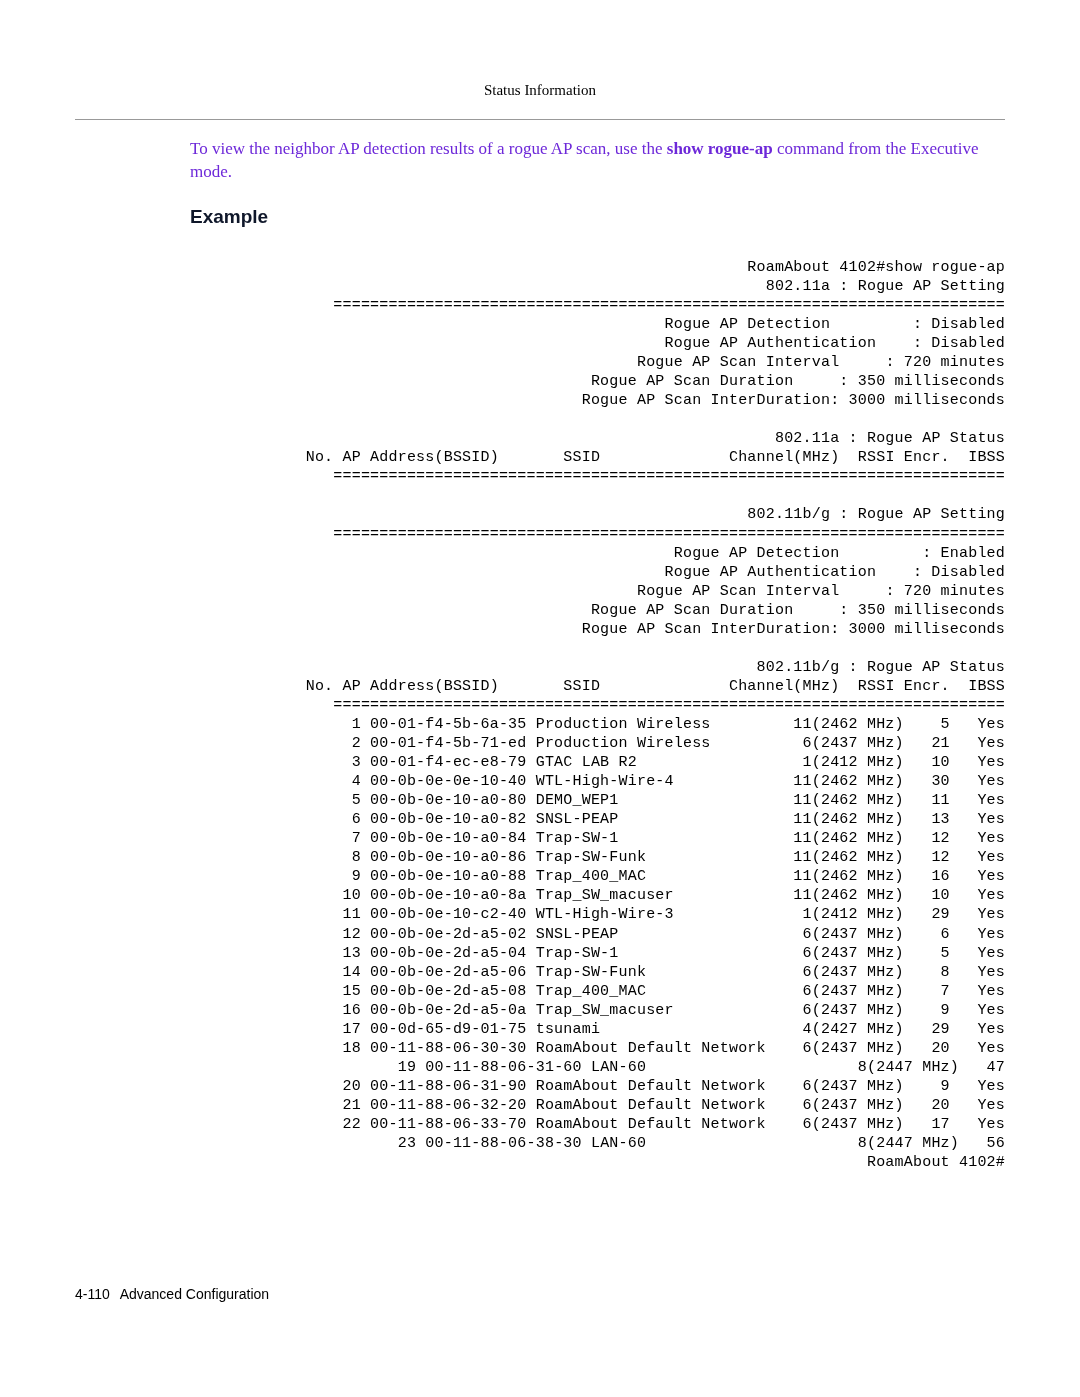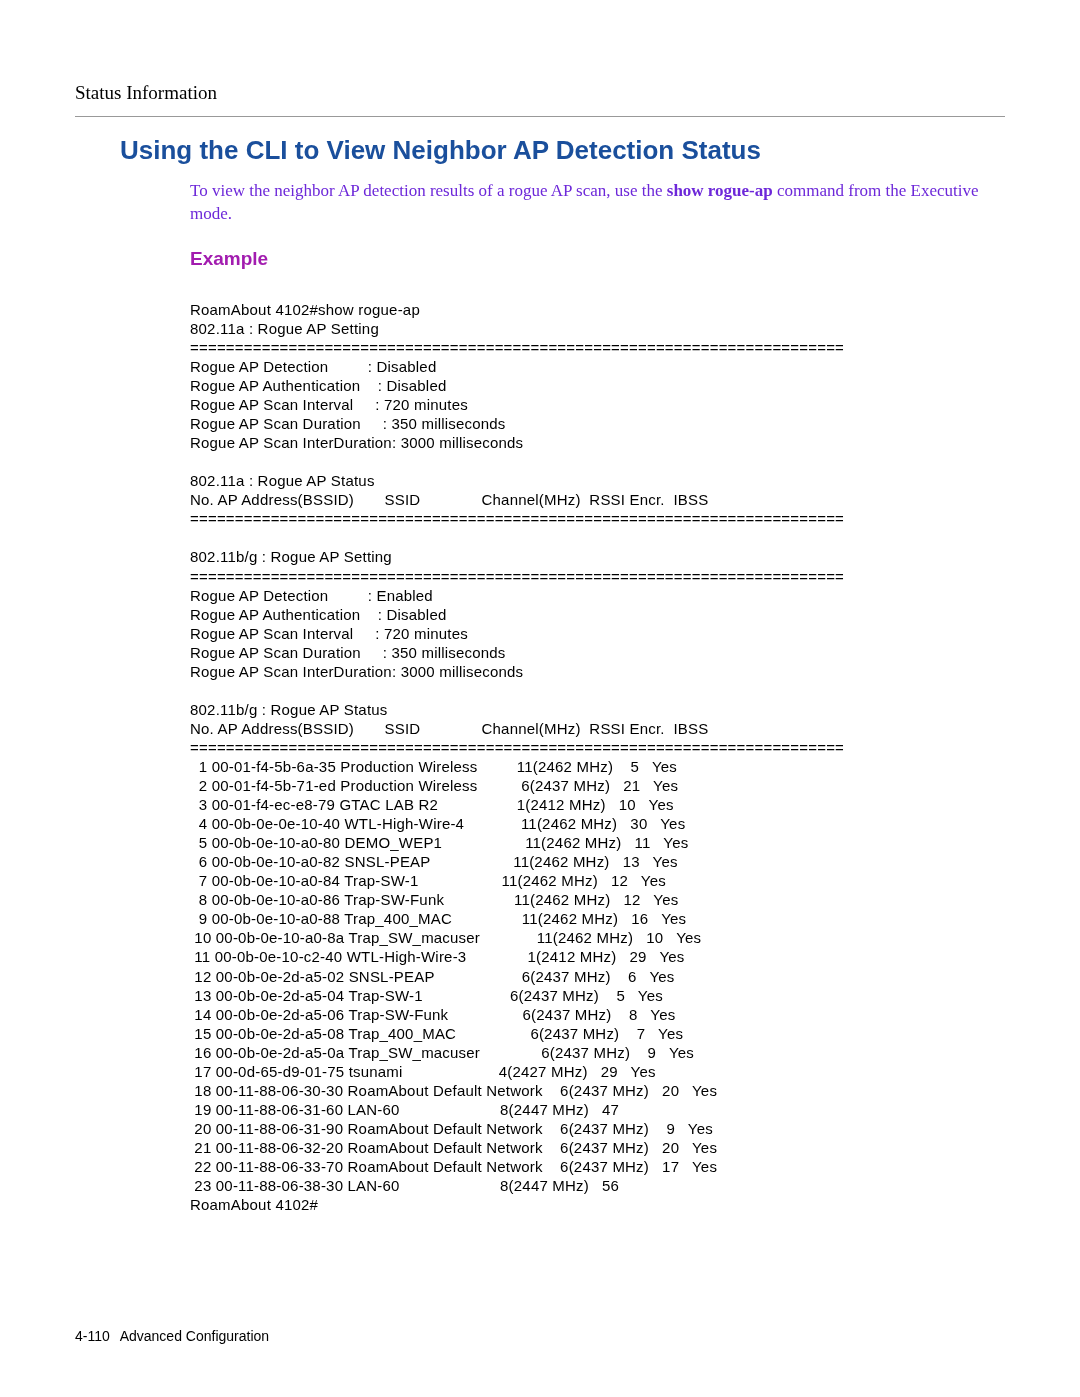--- a/index.html
+++ b/index.html
@@ -8,76 +8,77 @@
     background: #fff;
     font-family: "Times New Roman", Times, serif;
     color: #000;
     width: 1080px;
   }
   .page {
     padding: 82px 75px 40px 75px;
     box-sizing: border-box;
   }
   .header-line {
-    font-size: 19px;
-    padding-bottom: 12px;
+    font-size: 15px;
+    padding-bottom: 20px;
     border-bottom: 1px solid #999;
     margin-bottom: 18px;
+    text-align: center;
   }
   h1.section-title {
     font-family: Arial, Helvetica, sans-serif;
     font-weight: bold;
     color: #1a4f9c;
     font-size: 26px;
     margin: 0 0 14px 45px;
   }
   .intro {
     font-size: 17px;
     line-height: 1.35;
     margin: 0 0 22px 115px;
     color: #6d28d9;
   }
   .intro .cmd {
     font-weight: bold;
   }
   h2.example-heading {
     font-family: Arial, Helvetica, sans-serif;
     font-weight: bold;
-    color: #a21caf;
+    color: #0f172a;
     font-size: 19px;
     margin: 0 0 30px 115px;
   }
   pre.cli {
-    font-family: Liberation Sans, sans-serif;
+    font-family: Liberation Mono, monospace;
     font-size: 15px;
     line-height: 1.27;
     white-space: pre;
     margin: 0 0 0 115px;
     letter-spacing: 0.2px;
+    text-align: right;
   }
   .footer {
     margin-top: 114px;
     font-size: 14px;
     font-family: Arial, Helvetica, sans-serif;
   }
   .footer .pg {
     display: inline;
   }
   .footer .txt {
     display: inline;
     margin-left: 6px;
   }
 </style>
 </head>
 <body>
 
 <div class="page">
   <div class="header-line">Status Information</div>
 
-  <h1 class="section-title">Using the CLI to View Neighbor AP Detection Status</h1>
 
   <p class="intro">
     <span>To view the neighbor AP detection results of a rogue AP scan, use the </span><span class="cmd">show rogue-ap</span><span> command from the Executive mode.</span>
   </p>
 
   <h2 class="example-heading">Example</h2>
 
   <pre class="cli" id="cli-output">RoamAbout 4102#show rogue-ap
 802.11a : Rogue AP Setting
 =========================================================================

